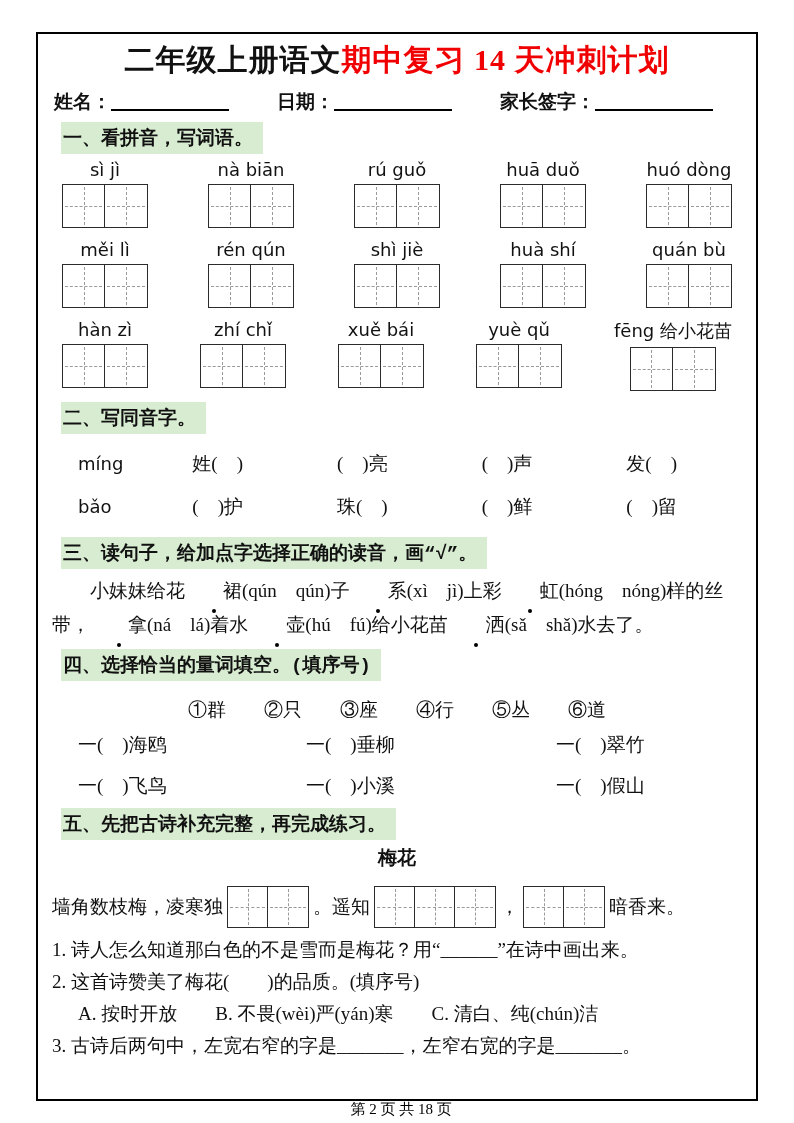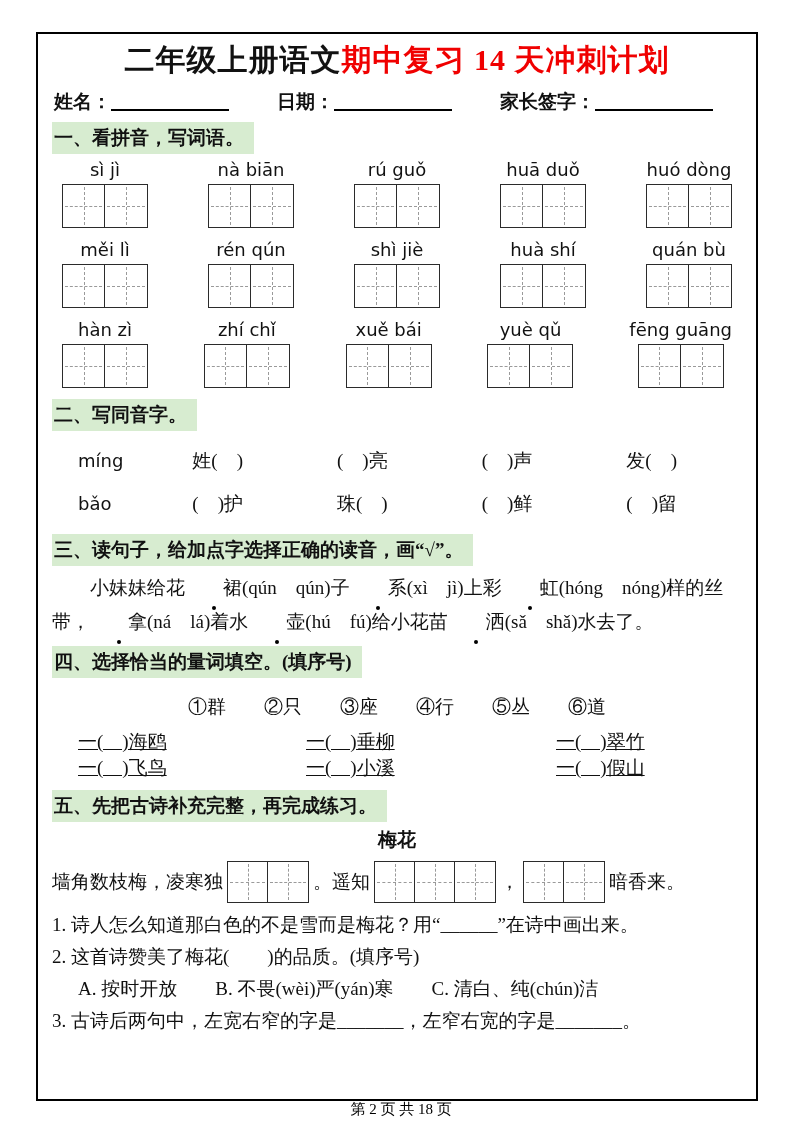--- a/index.html
+++ b/index.html
@@ -12,41 +12,41 @@
   .page { position:absolute; inset:0; }
   .frame {
     position:absolute; left:36px; right:36px; top:32px; bottom:22px;
     border:2.5px solid #000; padding:4px 14px 8px; overflow:hidden;
   }
   .title { text-align:center; font-size:30px; font-weight:bold; letter-spacing:1px; margin-top:2px; }
   .t-red { color:var(--red,#f00000); }
   .subtitle { text-align:center; font-size:21px; font-weight:bold; margin-top:3px; }
   .info-row { display:flex; gap:48px; font-size:19px; font-weight:bold; margin:8px 0 4px; padding-left:2px; }
   .blank-line { display:inline-block; width:118px; border-bottom:2px solid #000; height:1em; vertical-align:-3px; }
-  .sec-heading-wrap { margin:7px 0 5px; }
+  .sec-heading-wrap { margin:7px 9px 5px;font-family:Liberation Mono, monospace; }
   .sec-heading { display:inline-block; background:var(--hl,#d7ecd0); font-size:19px; font-weight:bold; padding:3px 10px 3px 2px; }
   .pinyin-row { display:flex; justify-content:space-between; padding:0 10px; margin-bottom:11px; }
   .word-group { display:flex; flex-direction:column; align-items:center; }
   .pinyin { font-size:18px; margin-bottom:4px; font-family:"DejaVu Sans","Liberation Sans",sans-serif; }
   .tian-grid { display:flex; border:1.5px solid #2b2b2b; background:#fff; }
   .tian-grid.inline { display:inline-flex; vertical-align:middle; margin:0 4px; }
   .tian-cell { width:42px; height:42px; position:relative; border-right:1.5px solid #2b2b2b; }
   .tian-cell:last-child { border-right:none; }
   .tian-cell::before { content:""; position:absolute; left:2px; right:2px; top:50%; border-top:1px dashed #9a9a9a; }
   .tian-cell::after  { content:""; position:absolute; top:2px; bottom:2px; left:50%; border-left:1px dashed #9a9a9a; }
   .inline .tian-cell { width:40px; height:40px; }
   .s2-row { display:flex; font-size:19px; margin:17px 0; padding-left:26px; align-items:baseline;gap:29px; }
   .s2-key { width:107px; font-family:"DejaVu Sans","Liberation Sans",sans-serif; font-size:18px; }
   .s2-item { width:145px; }
   .s3-text { font-size:19px; line-height:34px; text-indent:2em; margin-top:2px; }
   .dot { position:relative; display:inline-block; }
   .dot::after { content:""; position:absolute; left:50%; margin-left:-2px; bottom:-5px; width:4px; height:4px; background:#000; border-radius:50%; }
   .s4-options { text-align:center; font-size:19px; margin:16px 0 3px; }
-  .s4-blanks { display:grid; grid-template-columns:228px 250px 1fr; row-gap:0; font-size:19px; padding:6px 0 2px 26px;text-decoration:underline; }
-  .poem-title { text-align:center; font-size:19px; font-weight:bold; margin:5px 0 8px; }
+  .s4-blanks { display:grid; grid-template-columns:228px 250px 1fr; row-gap:15px; font-size:19px; padding:6px 0 2px 26px; }
+  .poem-title { text-align:center; font-size:19px; font-weight:bold; margin:5px 0 15px; }
   .poem-line { display:flex; align-items:center; font-size:19px; margin:2px 0 6px; }
   .poem-text { white-space:pre; }
   .question { font-size:19px; line-height:32px; }
   .q2-options { padding-left:26px; }
   .footer { position:absolute; left:8px; right:0; bottom:4px; text-align:center; font-size:15px; color:#000; }
 </style>
 </head>
 <body>
 
 <div class="page">
@@ -160,21 +160,21 @@
             </span>
           </div>
           <div class="word-group">
             <div class="pinyin">yuè qǔ</div>
             <span class="tian-grid">
               <span class="tian-cell"></span>
               <span class="tian-cell"></span>
             </span>
           </div>
           <div class="word-group">
-            <div class="pinyin">fēng guāng</div>
+            <div class="pinyin">fēng 给小花苗</div>
             <span class="tian-grid">
               <span class="tian-cell"></span>
               <span class="tian-cell"></span>
             </span>
           </div>
         </div>
       </div>
 
     <div class="sec-heading-wrap"><span class="sec-heading">二、写同音字。</span></div>
     <div id="s2-rows">

